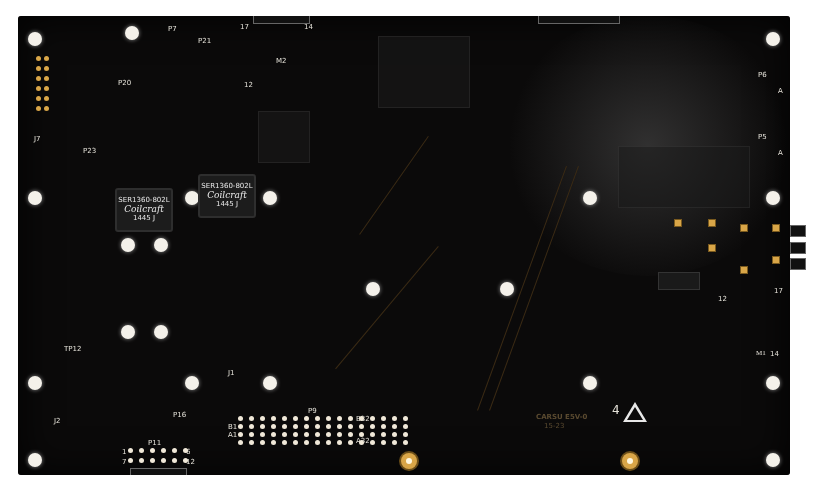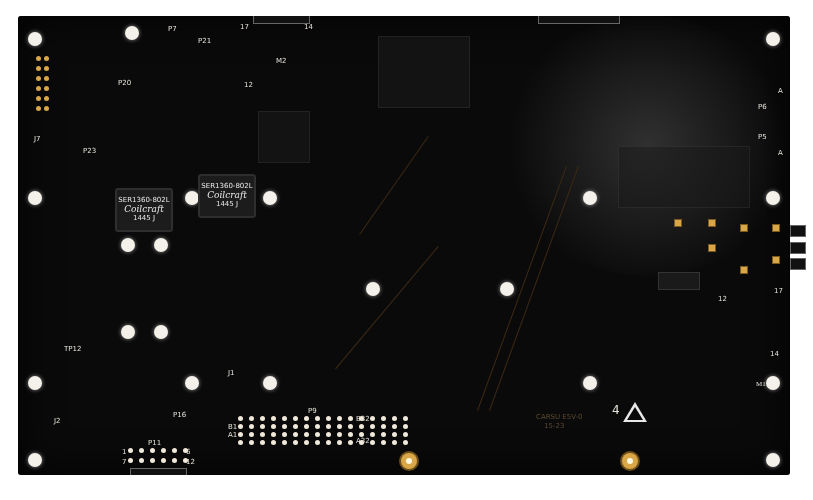--- a/index.html
+++ b/index.html
@@ -69,43 +69,43 @@
 
   <span class="silk" style="left:150px;top:10px;">P7</span>
   <span class="silk" style="left:180px;top:22px;">P21</span>
   <span class="silk" style="left:100px;top:64px;">P20</span>
   <span class="silk" style="left:65px;top:132px;">P23</span>
   <span class="silk" style="left:16px;top:120px;">J7</span>
   <span class="silk" style="left:258px;top:42px;">M2</span>
   <span class="silk" style="left:222px;top:8px;">17</span>
   <span class="silk" style="left:286px;top:8px;">14</span>
   <span class="silk" style="left:226px;top:66px;">12</span>
-  <span class="silk" style="left:740px;top:56px;margin-top:32px;">P6</span>
+  <span class="silk" style="left:740px;top:56px;">P6</span>
   <span class="silk" style="left:740px;top:118px;">P5</span>
   <span class="silk" style="left:760px;top:72px;">A</span>
   <span class="silk" style="left:760px;top:134px;">A</span>
   <span class="silk" style="left:756px;top:272px;">17</span>
   <span class="silk" style="left:752px;top:335px;">14</span>
   <span class="silk" style="left:700px;top:280px;">12</span>
-  <span class="silk" style="left:738px;top:365px;font-family:Liberation Serif, serif;">M1</span>
+  <span class="silk" style="left:738px;top:334px;font-family:Liberation Serif, serif;">M1</span>
   <span class="silk" style="left:210px;top:354px;">J1</span>
   <span class="silk" style="left:36px;top:402px;">J2</span>
   <span class="silk" style="left:290px;top:392px;">P9</span>
   <span class="silk" style="left:210px;top:408px;">B1</span>
   <span class="silk" style="left:210px;top:416px;">A1</span>
   <span class="silk" style="left:338px;top:400px;">B32</span>
   <span class="silk" style="left:338px;top:422px;">A32</span>
   <span class="silk" style="left:155px;top:396px;">P16</span>
   <span class="silk" style="left:130px;top:424px;">P11</span>
   <span class="silk" style="left:104px;top:433px;">1</span>
   <span class="silk" style="left:168px;top:433px;">6</span>
   <span class="silk" style="left:104px;top:443px;">7</span>
   <span class="silk" style="left:168px;top:443px;">12</span>
   <span class="silk" style="left:46px;top:330px;">TP12</span>
-  <span class="silk" style="left:518px;top:398px;color:#5a4a30;">CARSU E5V-0</span>
+  <span class="silk" style="left:518px;top:398px;color:#5a4a30;font-weight:bold;">CARSU E5V-0</span>
   <span class="silk" style="left:526px;top:407px;color:#5a4a30;">15-23</span>
   <span class="silk" style="left:594px;top:388px;font-size:12px;line-height:12px;">4</span>
   <div class="warn" style="left:605px;top:386px;"></div>
 
   <div class="pinrow" style="left:220px;top:400px;">
       <span></span>
       <span></span>
       <span></span>
       <span></span>
       <span></span>

